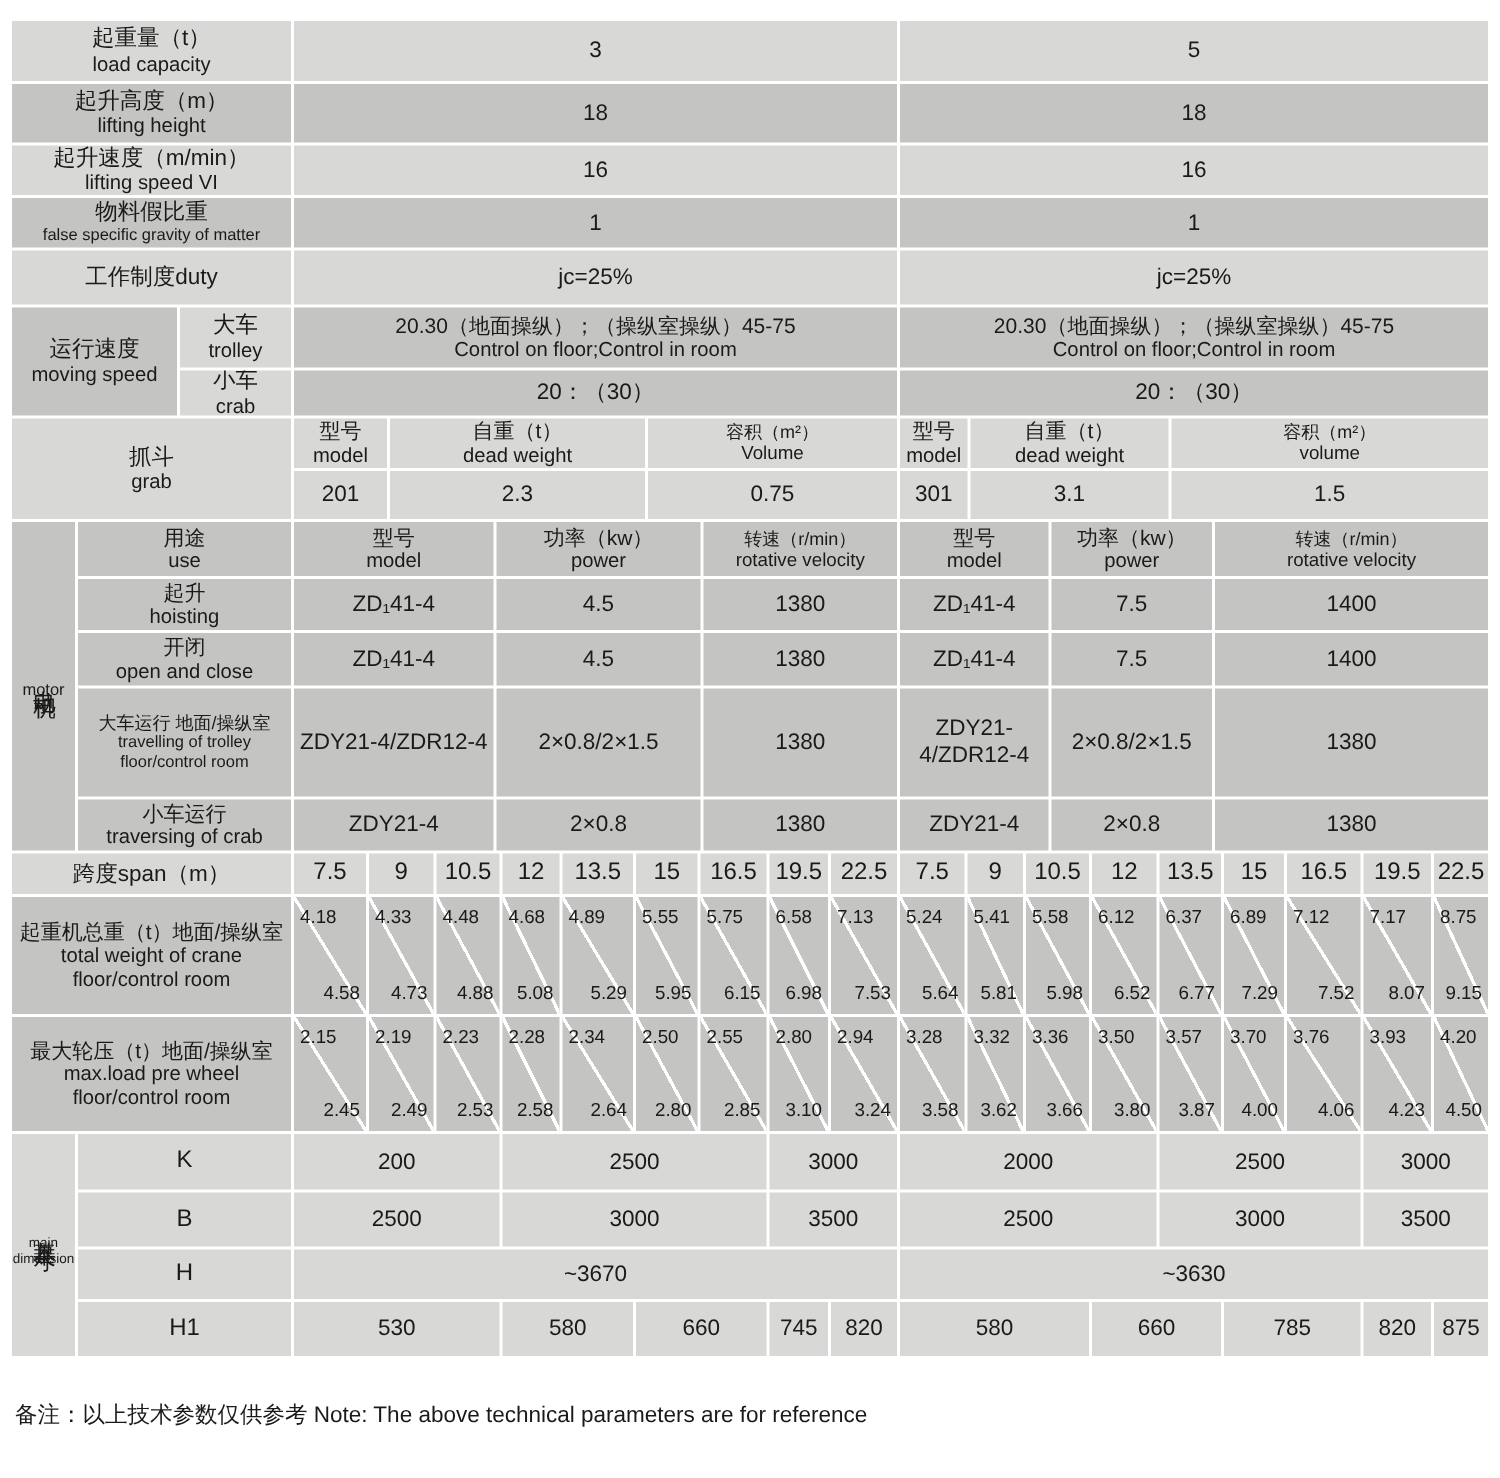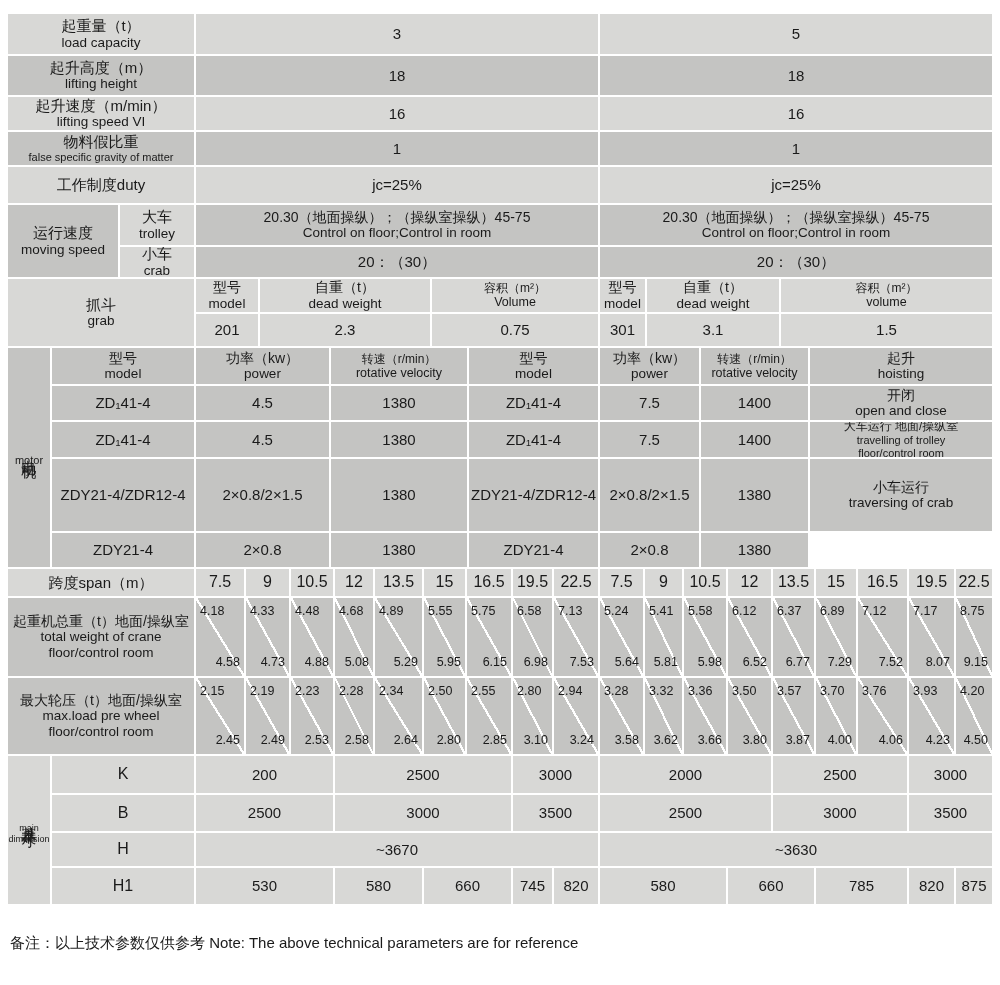--- a/index.html
+++ b/index.html
@@ -135,20 +135,24 @@
     <div class="c lt v">3.1</div>
     <div class="c lt v">1.5</div>
   </div>
 
   <div class="band g4">
     <div class="c dk rs5">
         <span class="vert">电动机</span>
         <span class="en11">motor</span>
       </div>
     <div class="c dk">
+        <span class="cn14">用途</span>
+        <span class="en">use</span>
+      </div>
+    <div class="c dk">
         <span class="cn14">型号</span>
         <span class="en">model</span>
       </div>
     <div class="c dk">
         <span class="cn14">功率（kw）</span>
         <span class="en">power</span>
       </div>
     <div class="c dk">
         <span class="cn12">转速（r/min）</span>
         <span class="en12">rotative velocity</span>

